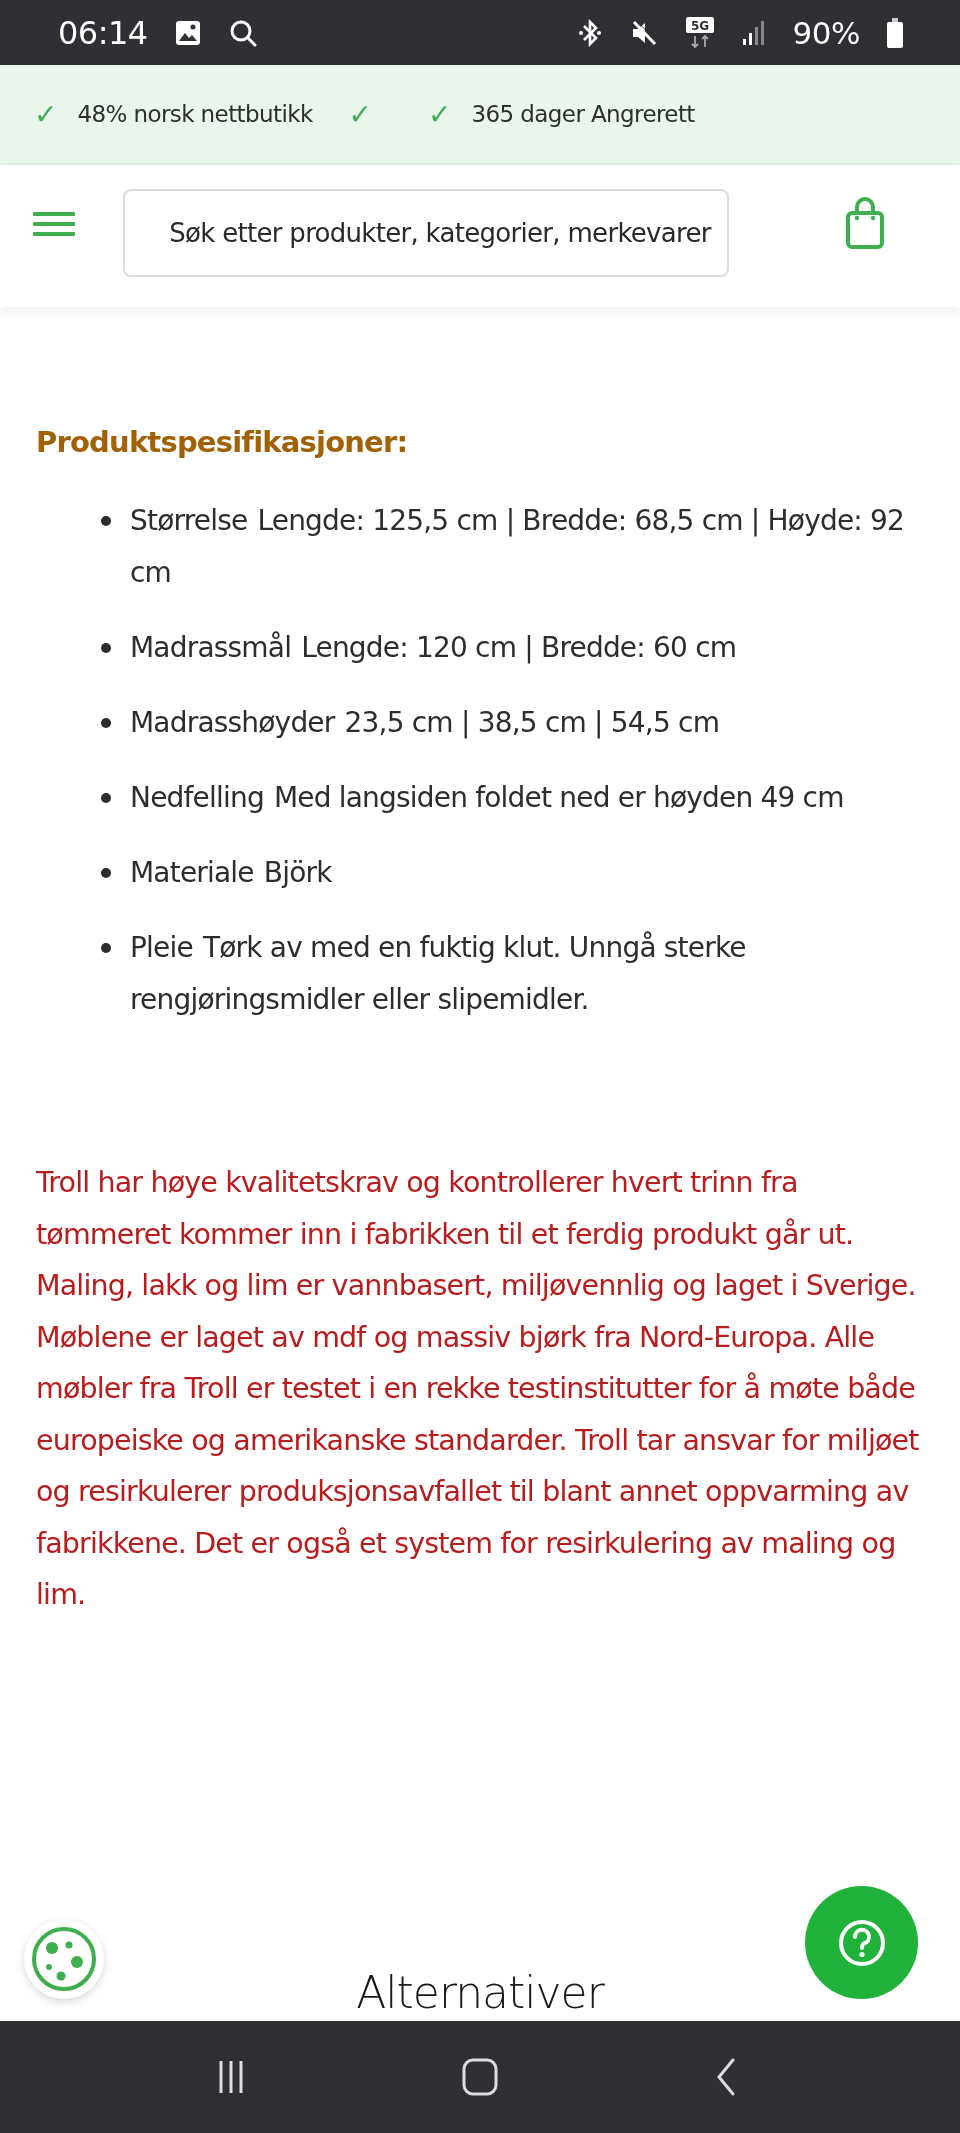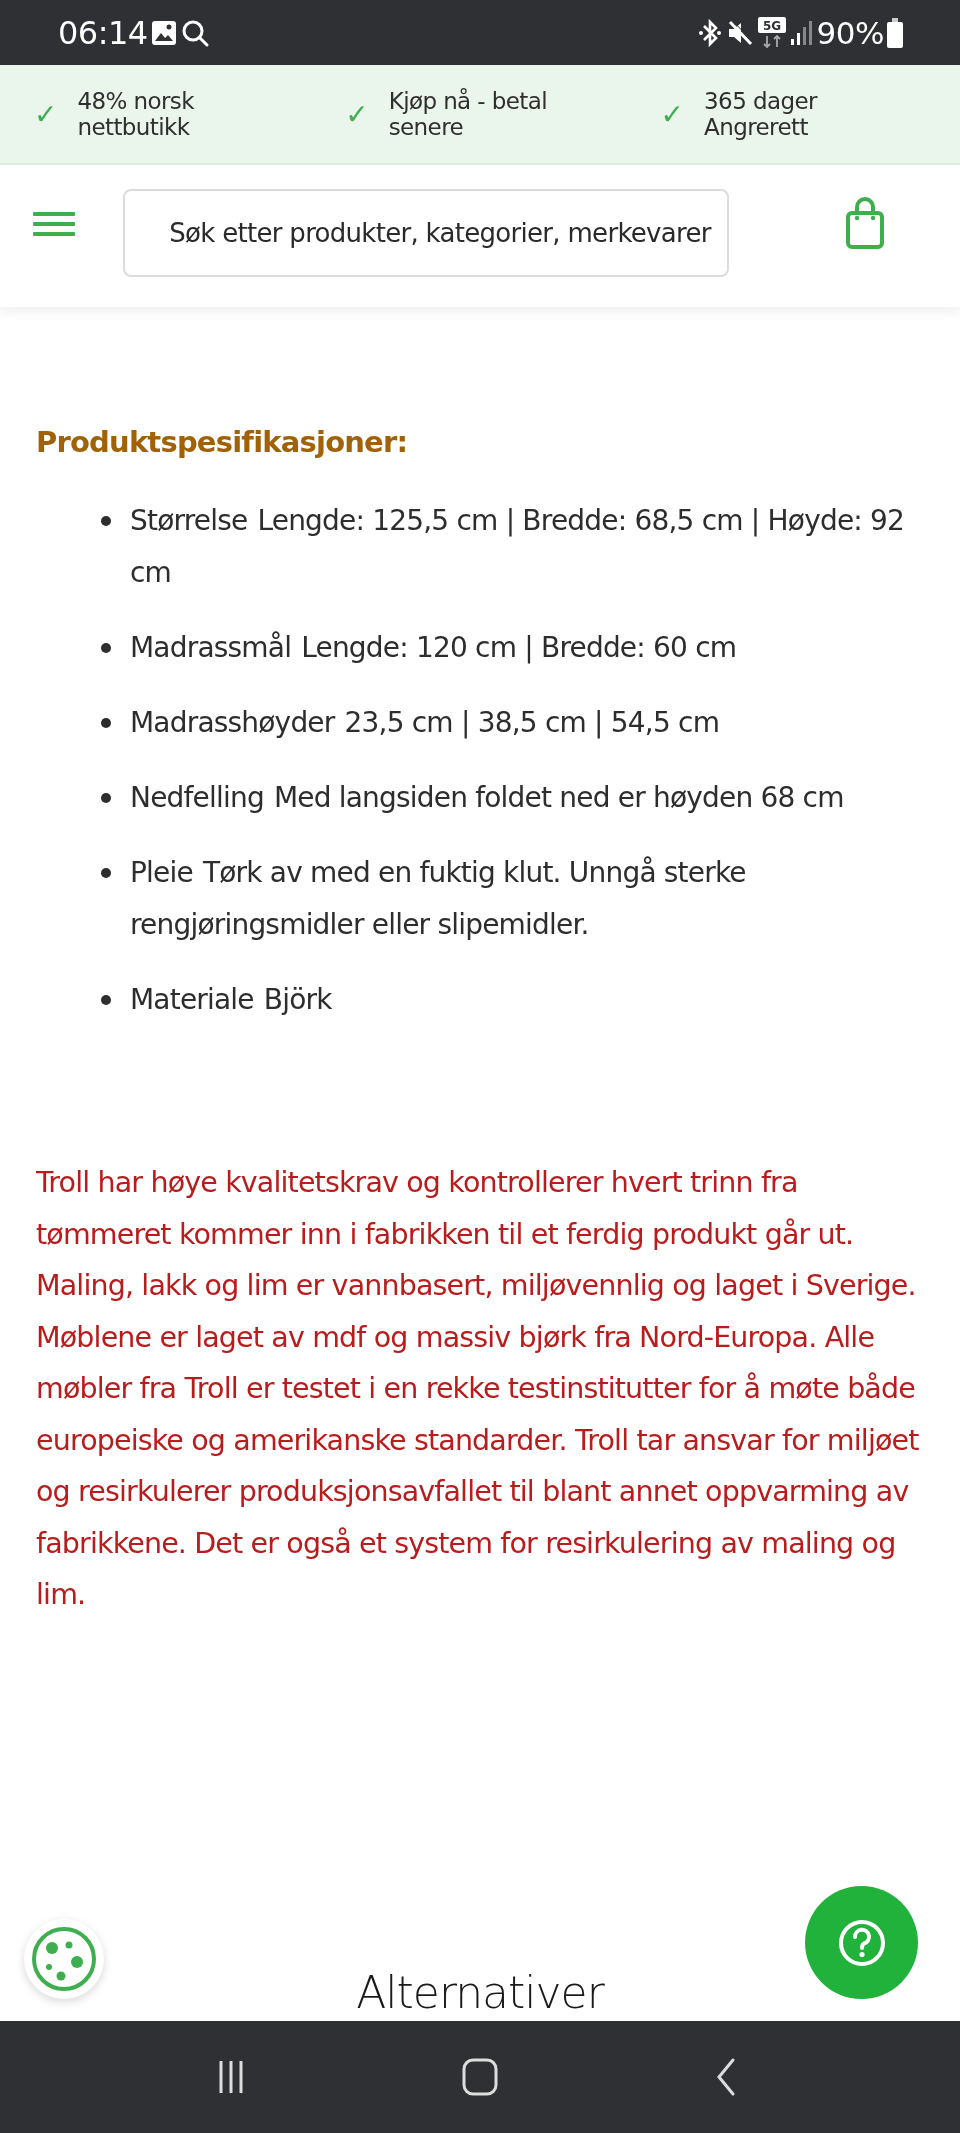--- a/index.html
+++ b/index.html
@@ -6,21 +6,21 @@
     html, body { width: 960px; height: 2133px; overflow: hidden; background: #ffffff; }
     body { position: relative; font-family: "Liberation Sans", sans-serif; color: #2a2a2a; }
 
     
     .status-bar {
       position: absolute; left: 0; top: 0; width: 960px; height: 65px;
       background: #2f3034; color: #ffffff;
       display: flex; align-items: center; justify-content: space-between;
       padding: 0 56px 0 58px;
     }
-    .status-left, .status-right { display: flex; align-items: center; gap: 2px; }
+    .status-left, .status-right { display: flex; align-items: center; gap: 26px; }
     .status-time { font-family: "DejaVu Sans", sans-serif; font-size: 32px; letter-spacing: -0.5px; }
     .status-battery-pct { font-family: "DejaVu Sans", sans-serif; font-size: 31px; letter-spacing: -0.5px; }
     .sb-icon { display: inline-flex; align-items: center; justify-content: center; text-align: center; }
 
     
     .usp-bar {
       position: absolute; left: 0; top: 65px; width: 960px; height: 100px;
       background: #eaf6ec; border-bottom: 2px solid #dfeee2;
       display: flex; align-items: center; padding-left: 34px;
     }
@@ -154,21 +154,20 @@
   </div>
 </div>
 
 <div class="usp-bar">
   <div class="usp-item">
     <span class="usp-check">✓</span>
     <span class="usp-label">48% norsk nettbutikk</span>
   </div>
   <div class="usp-item">
     <span class="usp-check">✓</span>
-    <span class="usp-label">Kjøp nå - betal senere</span>
   </div>
   <div class="usp-item">
     <span class="usp-check">✓</span>
     <span class="usp-label">365 dager Angrerett</span>
   </div>
 </div>
 
 <div class="header">
   <div class="menu-btn">
     <span style="top:9px"></span>
@@ -187,23 +186,23 @@
     </svg>
   </div>
 </div>
 
 <div class="content">
   <h3 class="spec-title">Produktspesifikasjoner:</h3>
   <ul class="spec-list">
     <li class="spec-item"><span class="spec-name">Størrelse</span><span>Lengde: 125,5 cm | Bredde: 68,5 cm | Høyde: 92 cm</span></li>
     <li class="spec-item"><span class="spec-name">Madrassmål</span><span>Lengde: 120 cm | Bredde: 60 cm</span></li>
     <li class="spec-item"><span class="spec-name">Madrasshøyder</span><span>23,5 cm | 38,5 cm | 54,5 cm</span></li>
-    <li class="spec-item"><span class="spec-name">Nedfelling</span><span>Med langsiden foldet ned er høyden 68 cm</span></li>
+    <li class="spec-item"><span class="spec-name">Nedfelling</span><span>Med langsiden foldet ned er høyden 49 cm</span></li>
+    <li class="spec-item"><span class="spec-name">Materiale</span><span>Björk</span></li>
     <li class="spec-item"><span class="spec-name">Pleie</span><span>Tørk av med en fuktig klut. Unngå sterke rengjøringsmidler eller slipemidler.</span></li>
-    <li class="spec-item"><span class="spec-name">Materiale</span><span>Björk</span></li>
   </ul>
   <p class="about-text">Troll har høye kvalitetskrav og kontrollerer hvert trinn fra tømmeret kommer inn i fabrikken til et ferdig produkt går ut. Maling, lakk og lim er vannbasert, miljøvennlig og laget i Sverige. Møblene er laget av mdf og massiv bjørk fra Nord-Europa. Alle møbler fra Troll er testet i en rekke testinstitutter for å møte både europeiske og amerikanske standarder. Troll tar ansvar for miljøet og resirkulerer produksjonsavfallet til blant annet oppvarming av fabrikkene. Det er også et system for resirkulering av maling og lim.</p>
   <h2 class="alt-title">Alternativer</h2>
 </div>
 
 <div class="cookie-btn">
   <svg width="70" height="70" viewBox="0 0 70 70">
     <circle cx="35" cy="35" r="30" stroke="#3fae4f" stroke-width="4" fill="none"></circle>
     <circle cx="23" cy="24" r="6" fill="#3fae4f"></circle>
     <circle cx="40" cy="21" r="3.5" fill="#3fae4f"></circle>

